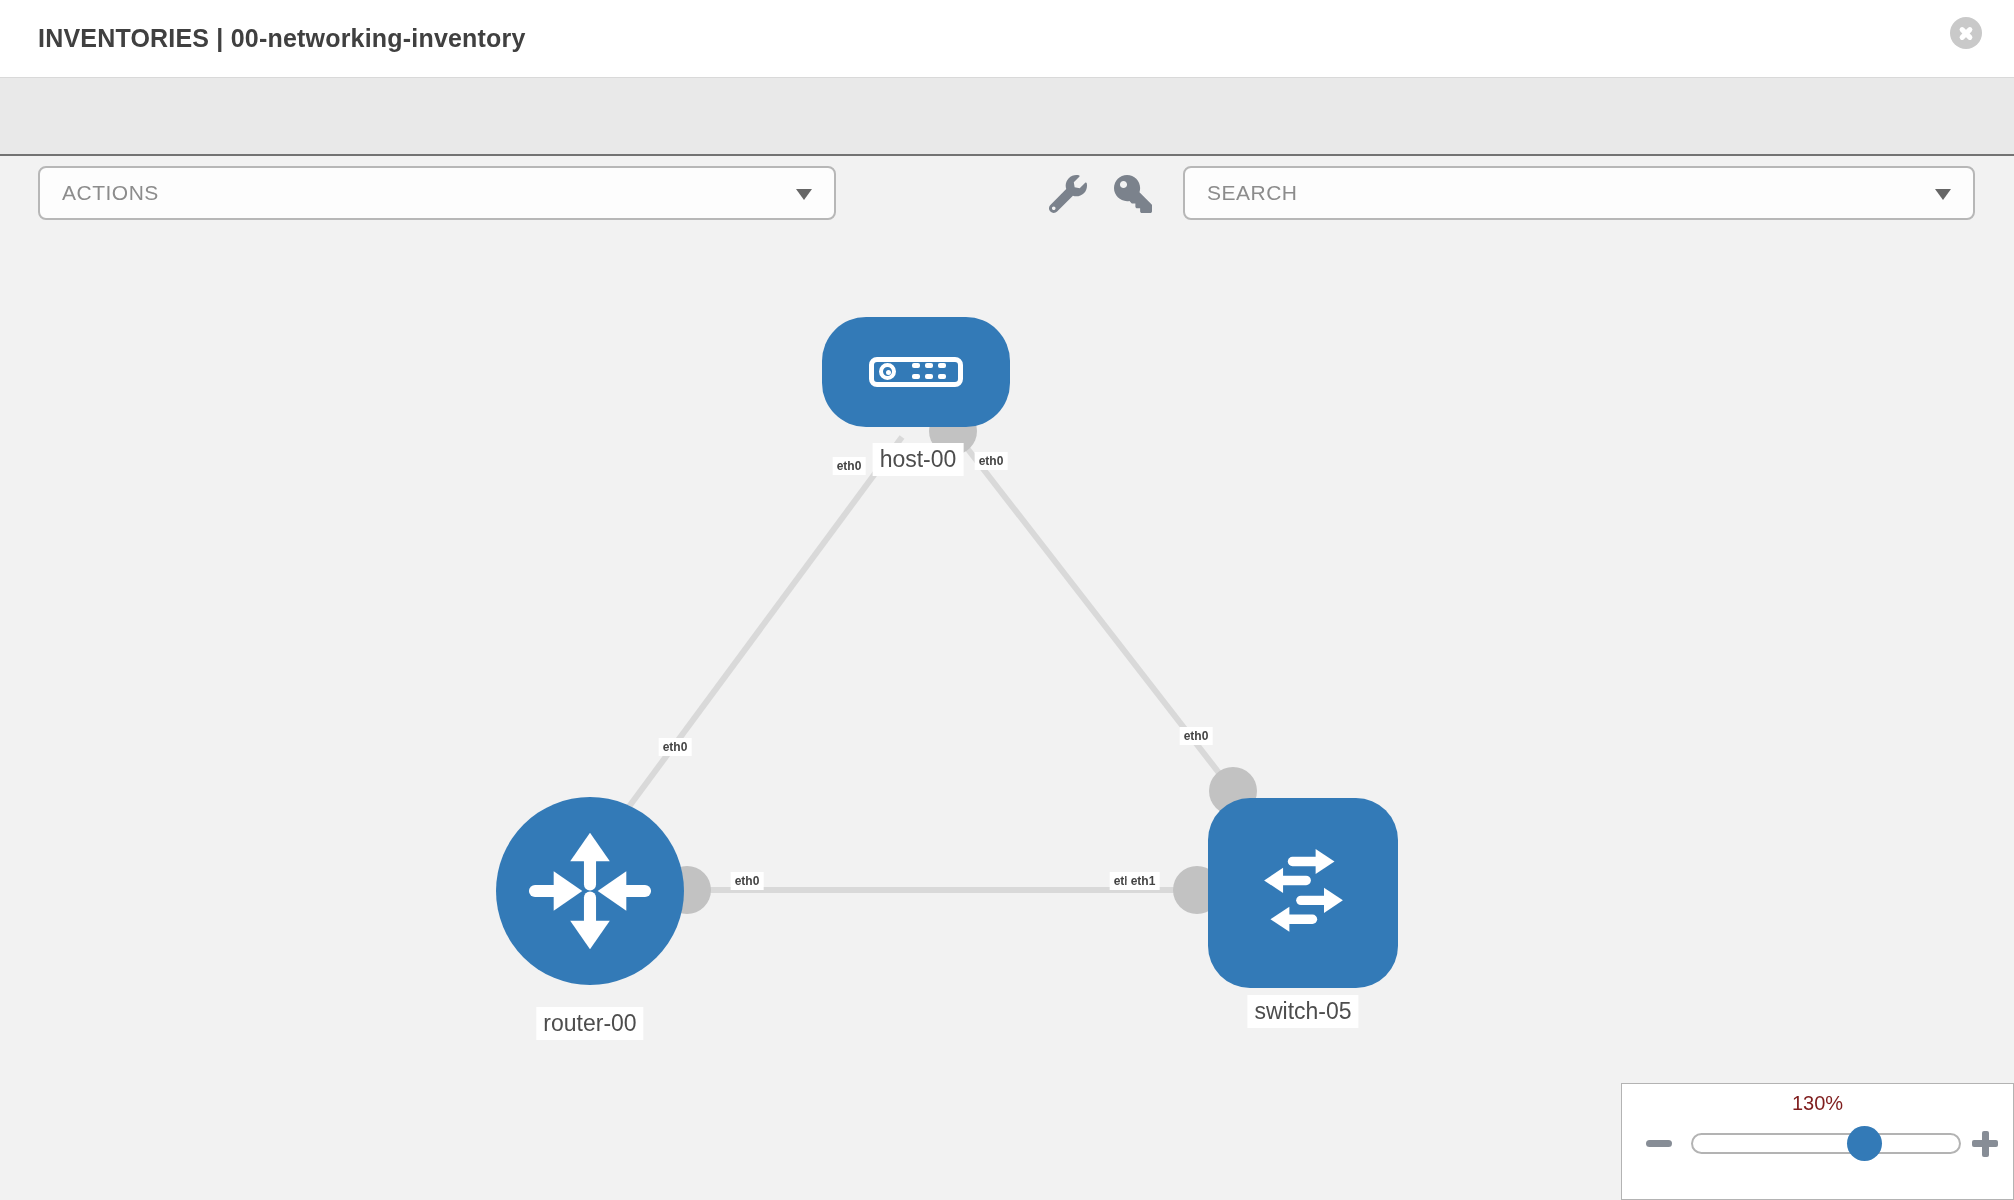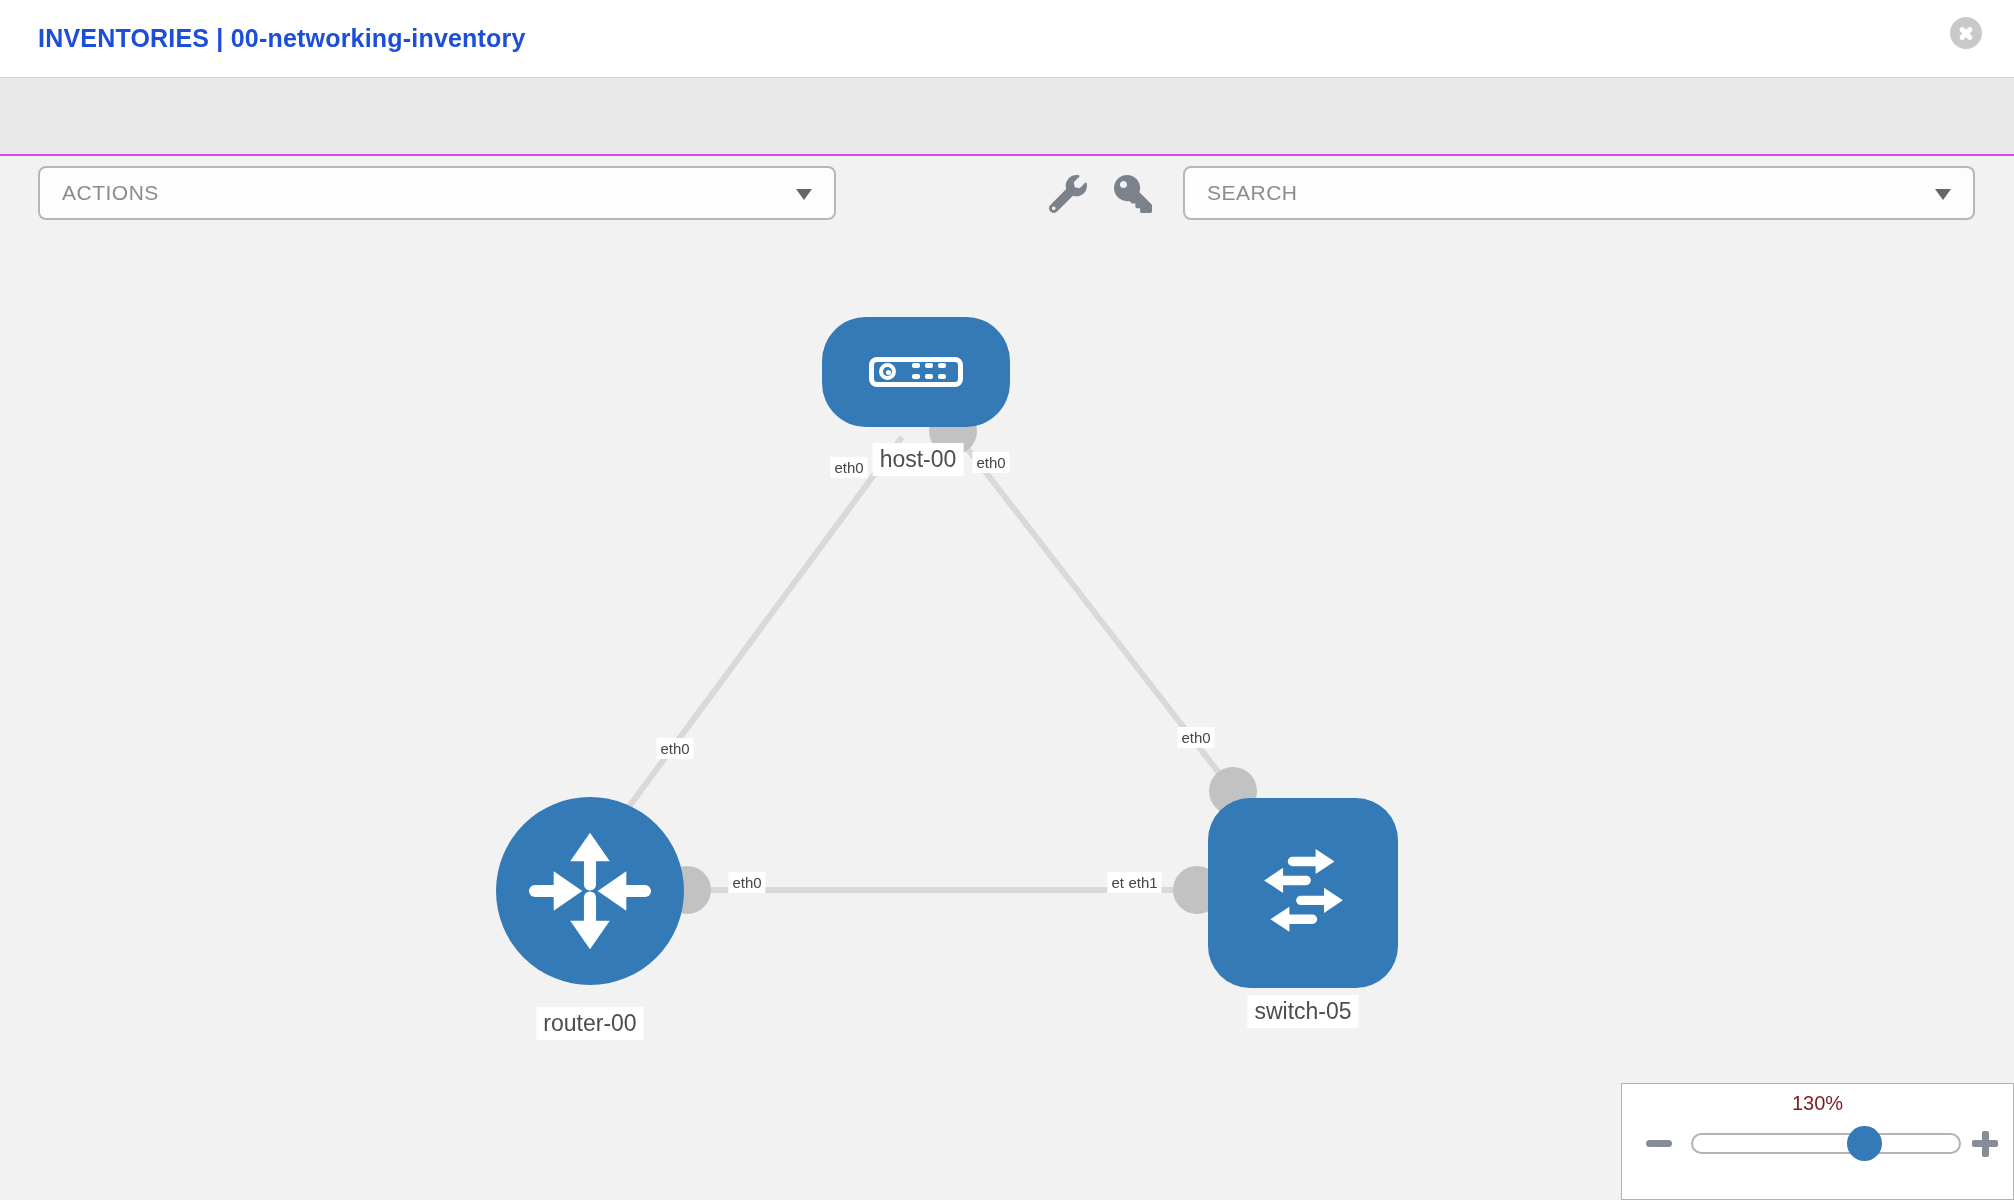--- a/index.html
+++ b/index.html
@@ -3,30 +3,30 @@
 <meta charset="utf-8">
 <style>
   html,body{margin:0;padding:0;background:#fff;}
   #page{position:relative;width:2014px;height:1200px;overflow:hidden;
         font-family:"Liberation Sans",sans-serif;background:#f2f2f2;}
 
   
   .header{position:absolute;left:0;top:0;width:2014px;height:77px;background:#ffffff;
           border-bottom:1px solid #d9d9d9;}
   .title{position:absolute;left:38px;top:0;height:77px;line-height:77px;
-         font-size:25px;font-weight:bold;color:#1d4ed8;letter-spacing:.2px;}
+         font-size:25px;font-weight:bold;color:#404040;letter-spacing:.2px;}
   .close-btn{position:absolute;left:1950px;top:17px;width:32px;height:32px;border-radius:50%;
              background:#c9c9c9;cursor:pointer;}
   .close-btn .bar{position:absolute;left:8px;top:13.5px;width:16px;height:5px;border-radius:2.5px;background:#fff;}
   .close-btn .bar.a{transform:rotate(45deg);}
   .close-btn .bar.b{transform:rotate(-45deg);}
 
   
   .toolbar{position:absolute;left:0;top:78px;width:2014px;height:76px;background:#e9e9e9;
-           border-bottom:2px solid #d946ef;text-align:right;}
+           border-bottom:2px solid #737373;text-align:right;}
   .dropdown{position:absolute;top:88px;height:54px;background:#fdfdfd;border:2px solid #b7b7b7;
             border-radius:8px;box-sizing:border-box;cursor:pointer;}
   .dropdown .dd-label{position:absolute;left:22px;top:0;height:50px;line-height:50px;
                       font-size:21px;color:#8c8c8c;letter-spacing:.5px;}
   .caret{position:absolute;right:22px;top:21px;width:0;height:0;
          border-left:8px solid transparent;border-right:8px solid transparent;
          border-top:11px solid #666;}
   .tool-icon{position:absolute;top:97px;width:38px;height:38px;cursor:pointer;}
   .tool-icon svg{width:38px;height:38px;fill:#7b828c;}
 
@@ -45,21 +45,21 @@
   .server-icon{position:absolute;left:50%;top:50%;transform:translate(-50%,-50%);
                width:84px;height:20px;border:5px solid #fff;border-radius:8px;}
   .server-ring{position:absolute;left:5px;top:1px;width:9px;height:9px;border:4.5px solid #fff;border-radius:50%;}
   .server-dot{position:absolute;left:11.5px;top:7.5px;width:5px;height:5px;border-radius:50%;background:#fff;}
   .server-pip{position:absolute;width:8px;height:5px;border-radius:2px;background:#fff;}
 
   
   .nlabel{position:absolute;transform:translateX(-50%);background:#ffffff;color:#4d4d4d;
           font-size:23px;padding:3px 7px;white-space:nowrap;}
   .elabel{position:absolute;transform:translateX(-50%);background:#ffffff;color:#444;
-          font-size:15px;padding:2px 4px;white-space:nowrap;}
+          font-size:12px;padding:2px 4px;white-space:nowrap;font-weight:bold;}
 
   
   .zoom-panel{position:absolute;left:1621px;top:1083px;width:393px;height:117px;background:#fff;
               border:1px solid #b3b3b3;box-sizing:border-box;}
   .zoom-value{position:absolute;left:0;top:8px;width:100%;text-align:center;
               font-size:20px;color:#7f1d1d;}
   .zoom-minus{position:absolute;left:22px;top:44px;width:30px;height:30px;cursor:pointer;}
   .zoom-minus .bar{position:absolute;left:2px;top:12px;width:26px;height:7px;border-radius:3.5px;background:#878d96;}
   .zoom-plus{position:absolute;left:348px;top:44px;width:30px;height:30px;cursor:pointer;}
   .zoom-plus .bar-h{position:absolute;left:2px;top:12px;width:26px;height:7px;border-radius:2px;background:#878d96;}

